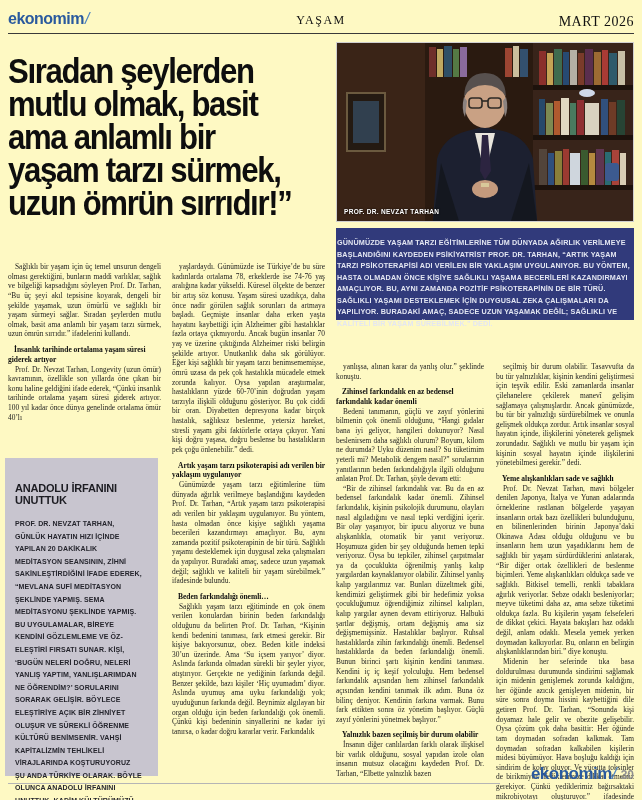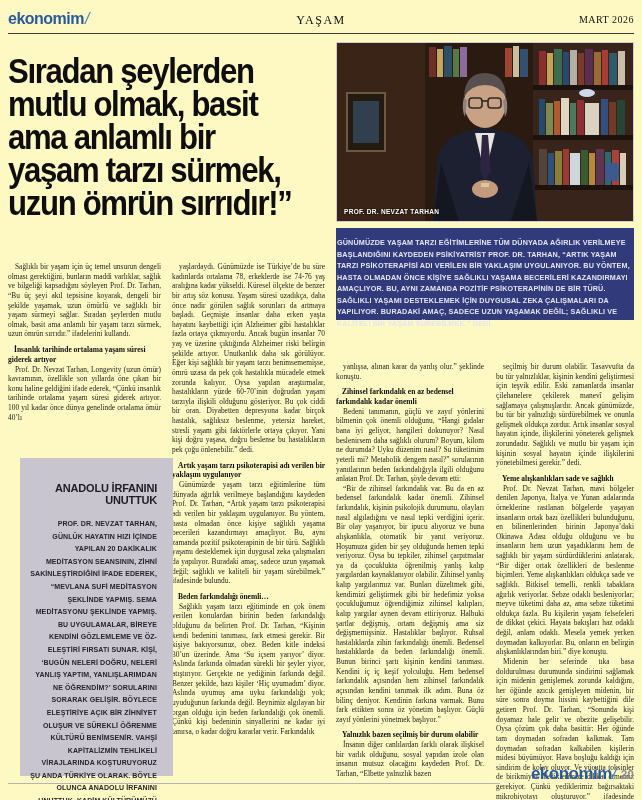--- a/index.html
+++ b/index.html
@@ -6,43 +6,43 @@
   .page{
     position:relative;width:642px;height:800px;margin:0 auto;
     background:#fef9c3;overflow:hidden;
     font-family:"Liberation Serif", serif;color:#1d1d1d;
   }
   
   .masthead{position:absolute;left:8px;right:8px;top:8px;height:25px;border-bottom:1.5px solid #3a3a3a;}
   .logo{position:absolute;left:0;top:2px;font-family:"Liberation Sans",sans-serif;font-weight:800;font-size:16px;letter-spacing:-0.5px;color:#2a5a9e;}
   .logo .slash{color:#4d83c0;font-weight:400;font-style:italic;margin-left:1px;}
   .section-title{position:absolute;left:0;right:0;top:5px;text-align:center;font-size:12px;letter-spacing:1.5px;color:#111;}
-  .issue-date{position:absolute;right:0;top:6px;font-size:10px;letter-spacing:0.5px;color:#111;}
+  .issue-date{position:absolute;right:0;top:6px;font-size:14px;letter-spacing:0.5px;color:#111;}
   
   .headline{position:absolute;left:8px;top:54px;width:360px;transform:scaleX(0.89);transform-origin:left top;
     font-family:"Liberation Sans",sans-serif;font-weight:800;font-size:35px;line-height:33px;letter-spacing:-1.5px;color:#0e0e0e;}
   
   .photo{position:absolute;left:336px;top:42px;width:298px;height:180px;border:1px solid #cfcfcf;box-sizing:border-box;overflow:hidden;background:#241710;}
   .photo svg{display:block;}
   .photo-caption{position:absolute;left:7px;bottom:6px;font-family:"Liberation Sans",sans-serif;font-weight:700;font-size:6.5px;letter-spacing:0.3px;color:#fff;text-shadow:0 0 2px #000;}
   
   .leadbox{position:absolute;left:336px;top:228px;width:298px;height:92px;box-sizing:border-box;background:#313a7b;
     color:#e3e6f2;font-family:"Liberation Sans",sans-serif;font-weight:700;font-size:7.2px;line-height:1.6;
     letter-spacing:0.15px;padding:9px 1px;text-align:left;}
   
   .col{position:absolute;font-size:7.4px;line-height:1.3;text-align:justify;margin-top:32px;}
   .col1{left:8px;top:230px;width:153px;}
   .col2{left:172px;top:230px;width:153px;}
   .col3{left:336px;top:330px;width:148px;}
   .col4{left:496px;top:330px;width:138px;}
   .col p{margin:0;text-indent:7px;}
   .col h3{margin:6px 0 0 0;font-size:7.5px;line-height:1.3;text-indent:6px;text-align:left;color:#0f0f0f;}
   
-  .graybox{position:absolute;left:20px;top:458px;width:153px;height:318px;box-sizing:border-box;background:#c8c5cf;
-    padding:24px 16px 10px 10px;text-align:right;font-family:"Liberation Sans",sans-serif;color:#25252d;}
+  .graybox{position:absolute;left:5px;top:458px;width:153px;height:318px;box-sizing:border-box;background:#c8c5cf;
+    padding:24px 16px 10px 10px;text-align:left;font-family:"Liberation Sans",sans-serif;color:#25252d;}
   .graybox-title{font-weight:800;font-size:11px;letter-spacing:-0.2px;margin-bottom:12px;color:#1c1c22;}
   .graybox-body{font-weight:700;font-size:7px;line-height:1.8;letter-spacing:0.1px;}
   
   .bottom-rule{position:absolute;left:8px;top:783px;width:492px;height:1px;background:#b5b5b5;}
   .footer{position:absolute;right:8px;top:764px;font-family:"Liberation Sans",sans-serif;white-space:nowrap;}
   .footer .logo-text{font-weight:800;font-size:17px;letter-spacing:-0.5px;color:#2a5a9e;}
   .footer .slash{color:#4d83c0;font-weight:400;font-style:italic;font-size:17px;}
   .footer .page-num{font-weight:700;font-size:12px;color:#8f8f8f;margin-left:4px;}
 </style>
 </head>

